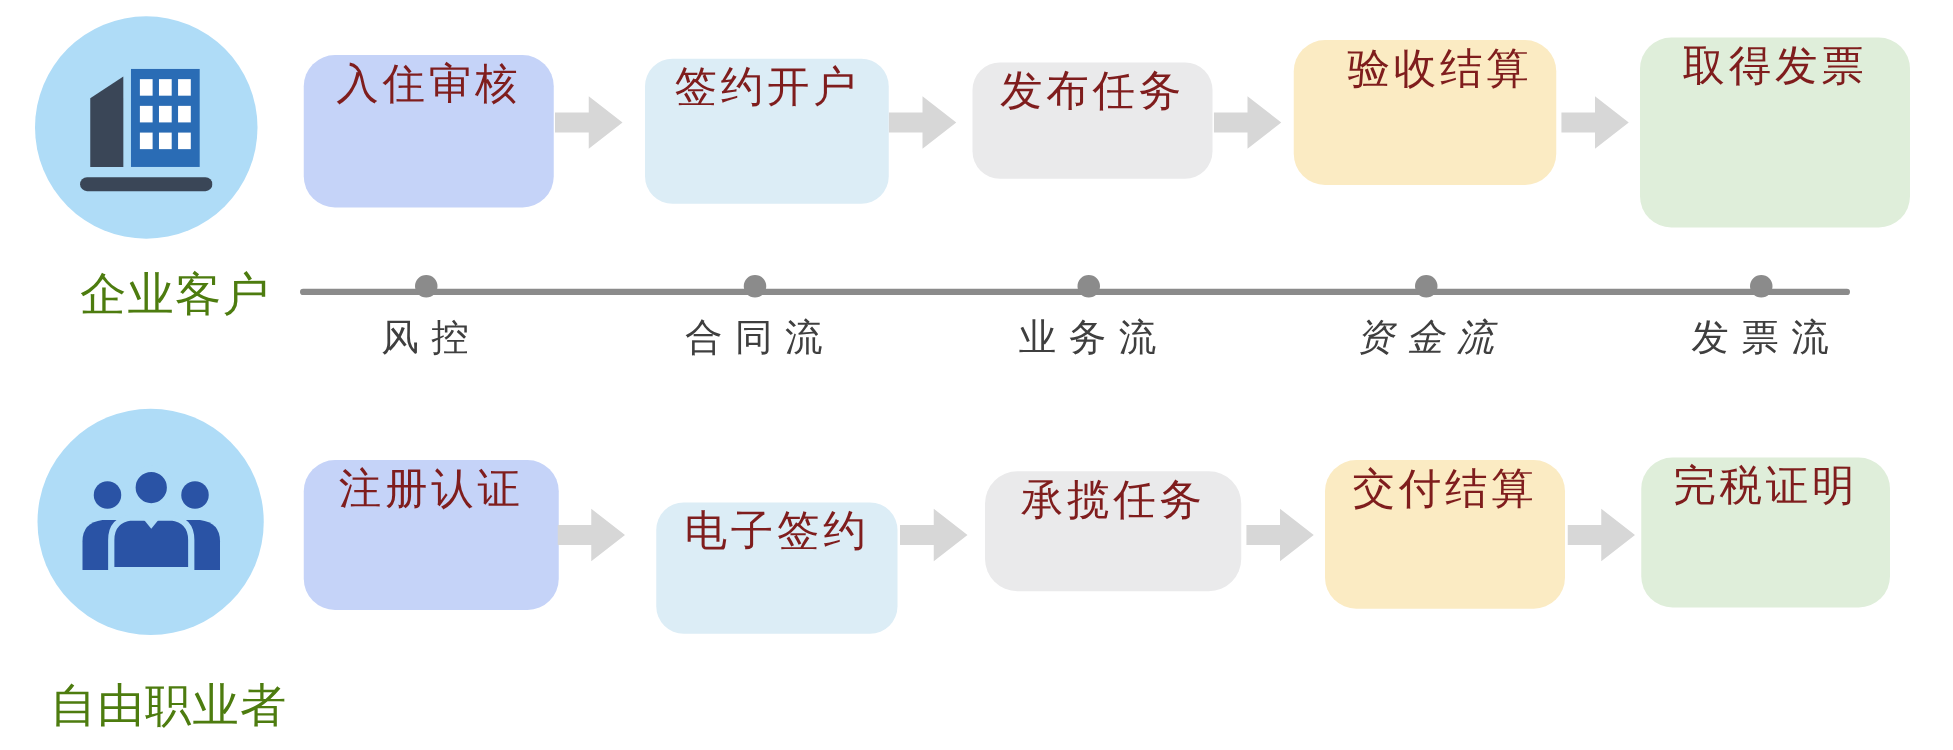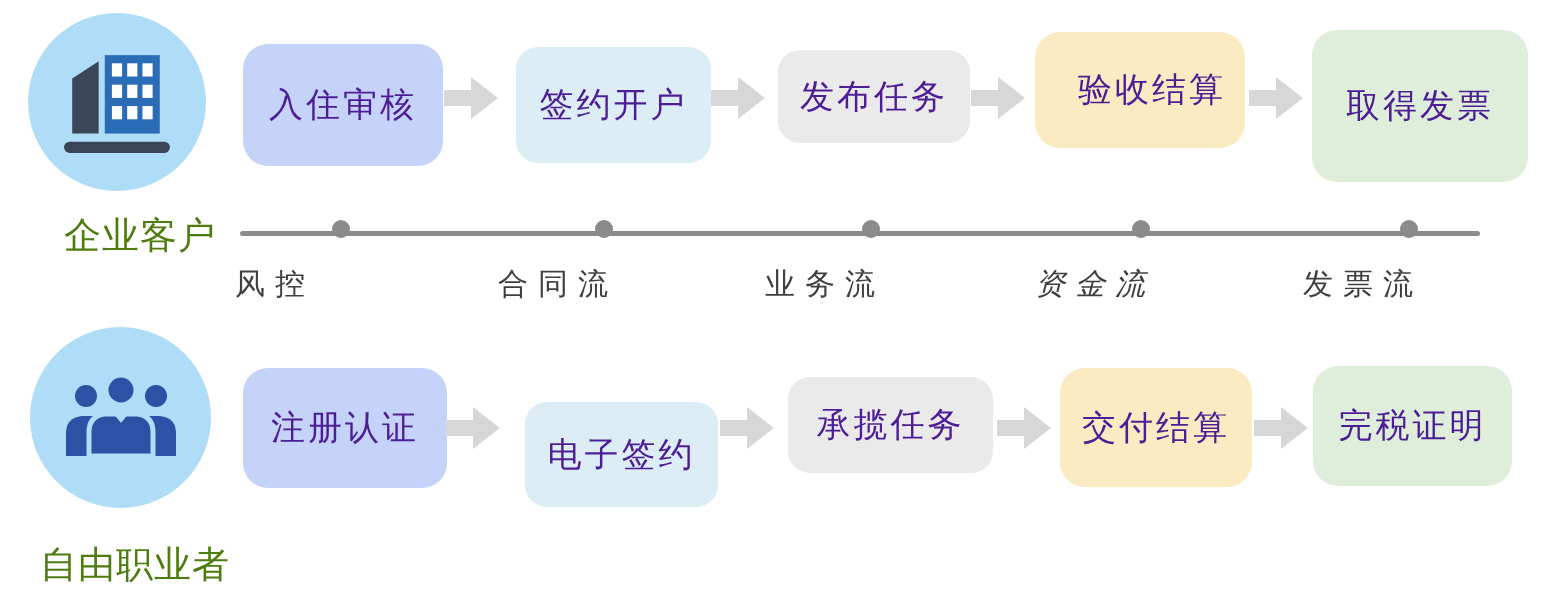--- a/index.html
+++ b/index.html
@@ -8,22 +8,22 @@
 
   
   .actor-circle { position:absolute; border-radius:50%; display:flex; align-items:center; justify-content:center; }
   .actor-circle.ent { left:28px; top:13px; width:178px; height:178px; }
   .actor-circle.fre { left:30px; top:327px; width:181px; height:181px; }
   .actor-label { position:absolute; text-align:right; font-size:37px; color:#4d7c0f; letter-spacing:1px; white-space:nowrap; }
   .actor-label.ent { left:18px; top:211px; width:198px; }
   .actor-label.fre { left:10px; top:540px; width:220px; }
 
   
-  .step { position:absolute; border-radius:25px; display:flex; align-items:center; justify-content:center;
-          font-size:34px; color:#4c1d95; letter-spacing:3px; white-space:nowrap; }
+  .step { position:absolute; border-radius:25px; display:flex; align-items:flex-start; justify-content:center;
+          font-size:34px; color:#7f1d1d; letter-spacing:3px; white-space:nowrap; }
   .e1 { left:243px;  top:44px; width:200px; height:122px; }
   .e2 { left:516px;  top:47px; width:195px; height:116px; border-radius:22px; }
   .e3 { left:778px;  top:50px; width:192px; height:93px;  border-radius:22px; }
   .e4 { left:1035px; top:32px; width:210px; height:116px;padding-left:24px; }
   .e5 { left:1312px; top:30px; width:216px; height:152px; }
   .f1 { left:243px;  top:368px; width:204px; height:120px; }
   .f2 { left:525px;  top:373px; width:193px; height:105px; border-radius:22px; }
   .f3 { left:788px;  top:377px; width:205px; height:96px;  border-radius:22px; }
   .f4 { left:1060px; top:368px; width:192px; height:119px; }
   .f5 { left:1313px; top:366px; width:199px; height:120px; }
@@ -36,21 +36,21 @@
   .ae4 { left:1249px; top:75px; }
   .af1 { left:446px;  top:405px; }
   .af2 { left:720px;  top:405px; }
   .af3 { left:997px;  top:405px; }
   .af4 { left:1254px; top:405px; }
 
   
   .tl-line { position:absolute; left:240px; top:231px; width:1240px; height:5px; border-radius:3px; background:#8b8b8b; }
   .tl-dot { position:absolute; top:220px; width:8px; height:8px; background:#ffffff; border:9px solid #8b8b8b; border-radius:50%; }
   .td1 { left:332px; } .td2 { left:595px; } .td3 { left:862px; } .td4 { left:1132px; } .td5 { left:1400px; }
-  .tl-label { position:absolute; top:264px; width:220px; font-size:30px; color:#3f3f3f; letter-spacing:10px; white-space:nowrap; }
+  .tl-label { position:absolute; top:250px; width:220px; text-align:center; font-size:30px; color:#3f3f3f; letter-spacing:10px; white-space:nowrap; }
   .tn1 { left:235px; } .tn2 { left:498px; } .tn3 { left:765px; } .tn4 { left:1035px;font-style:italic; } .tn5 { left:1303px; }
 </style>
 </head>
 <body>
 
 <div class="canvas">
 
   <div class="actor-circle ent" style="background-color: rgb(175, 220, 247);">
     <svg width="106" height="112" viewBox="0 0 104 110">
       <polygon points="8,32 34,15 34,86 8,86" fill="#3A4657"></polygon>
@@ -127,21 +127,21 @@
     </div>
   <svg class="arrow af1" viewBox="0 0 56 46">
       <polygon points="0,15 27,15 27,2 54,23 27,44 27,31 0,31" fill="#D7D7D7"></polygon>
     </svg>
   <div class="step f2" style="background-color: rgb(220, 237, 246); margin-top: 29px;">
       <span>电子签约</span>
     </div>
   <svg class="arrow af2" viewBox="0 0 56 46">
       <polygon points="0,15 27,15 27,2 54,23 27,44 27,31 0,31" fill="#D7D7D7"></polygon>
     </svg>
-  <div class="step f3" style="background-color: rgb(234, 234, 235);">
+  <div class="step f3" style="background-color: rgb(234, 234, 235); border-radius: 26px;">
       <span>承揽任务</span>
     </div>
   <svg class="arrow af3" viewBox="0 0 56 46">
       <polygon points="0,15 27,15 27,2 54,23 27,44 27,31 0,31" fill="#D7D7D7"></polygon>
     </svg>
   <div class="step f4" style="background-color: rgb(251, 235, 195);">
       <span>交付结算</span>
     </div>
   <svg class="arrow af4" viewBox="0 0 56 46">
       <polygon points="0,15 27,15 27,2 54,23 27,44 27,31 0,31" fill="#D7D7D7"></polygon>

